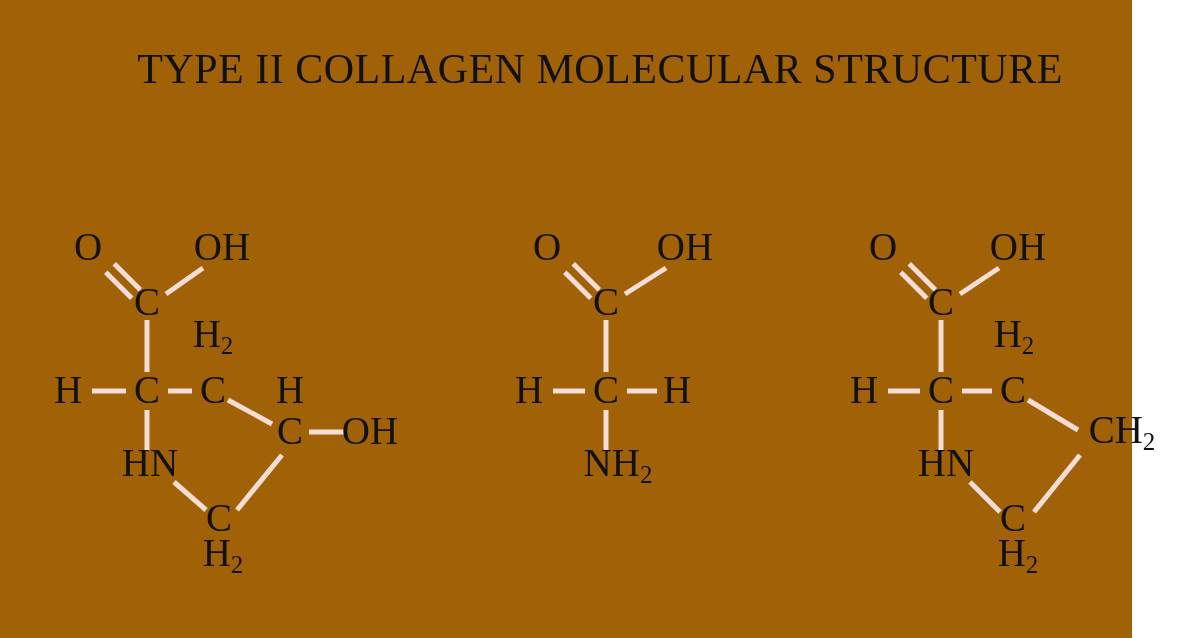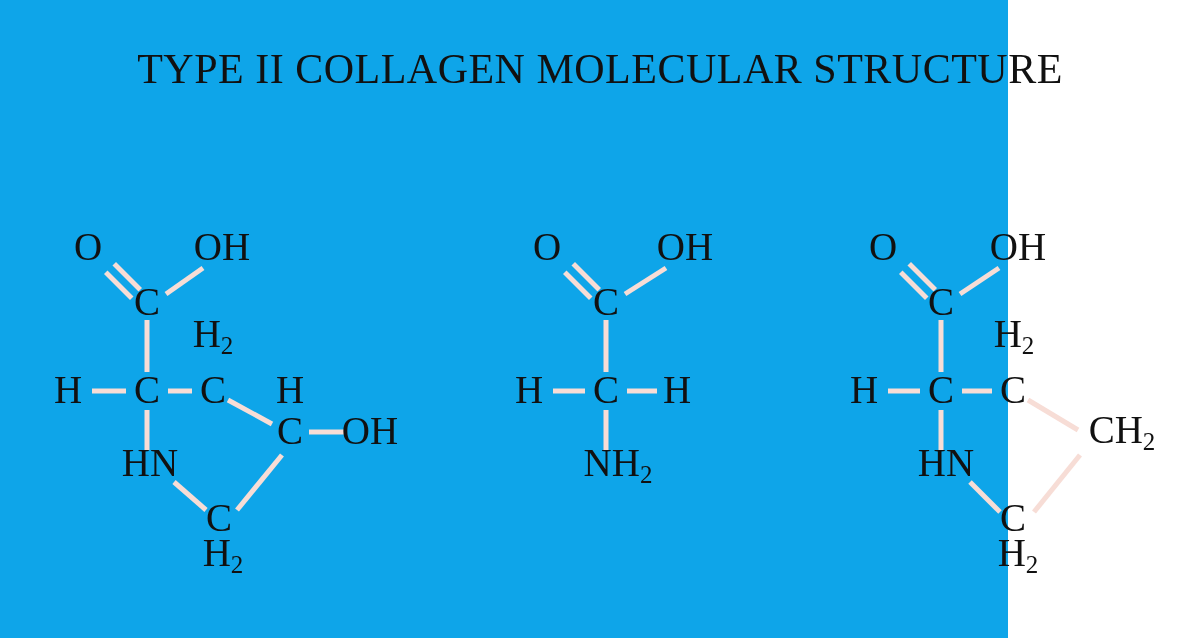--- a/index.html
+++ b/index.html
@@ -10,23 +10,23 @@
   body {
     width: 1200px;
     height: 638px;
     overflow: hidden;
     font-family: "Liberation Serif", "DejaVu Serif", serif;
     color: #111111;
     position: relative;
   }
   #page {
     position: relative;
-    width: 1008px;
+    width: 1132px;
     height: 638px;
-    background: #0ea5e9;
+    background: #a16207;
   }
   #page-title {
     position: absolute;
     left: 0;
     top: 45px;
     width: 1200px;
     text-align: center;
     font-family: "Liberation Serif", "DejaVu Serif", serif;
     font-size: 42px;
     font-weight: 400;

